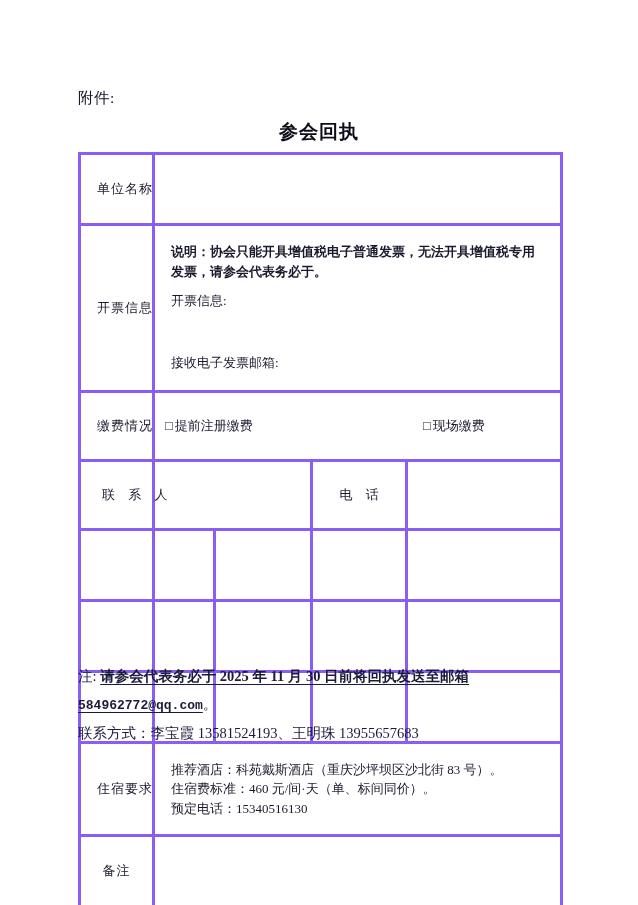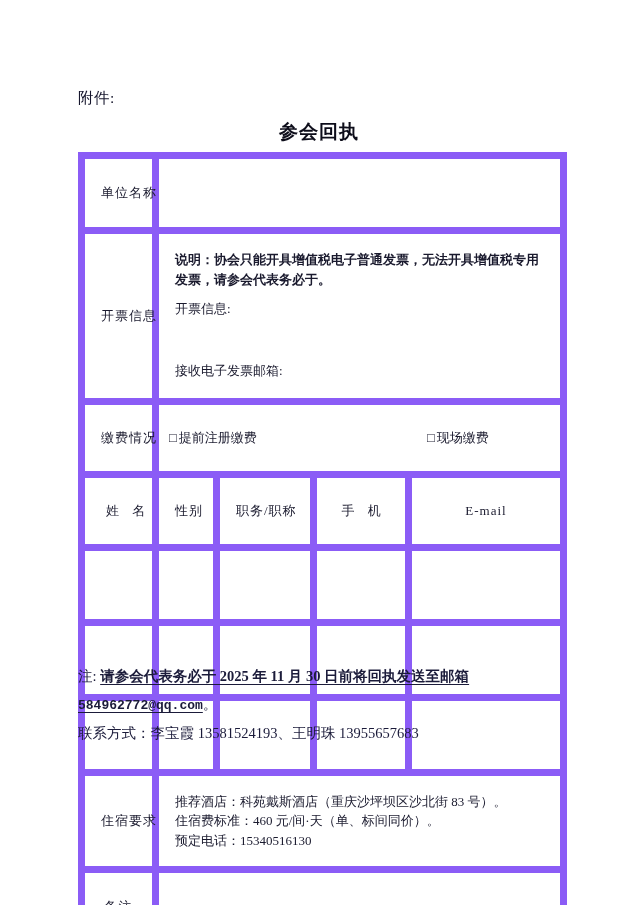--- a/index.html
+++ b/index.html
@@ -43,21 +43,21 @@
   }
   table.receipt {
     position: absolute;
     left: 78px;
     top: 152px;
     width: 482px;
     border-collapse: collapse;
     table-layout: fixed;
   }
   table.receipt td {
-    border: 7px solid #8b5cf6;
+    border: 3px solid #8b5cf6;
     font-size: 13px;
     color: #1a1a2e;
     vertical-align: middle;
     padding: 16px;
   }
   .lbl {
     text-align: center;
     letter-spacing: 1px;
     white-space: nowrap;
   }
@@ -176,28 +176,27 @@
           <span class="pay-opt first">
             <span class="cb">□</span><span>提前注册缴费</span>
           </span>
           <span class="pay-opt second">
             <span class="cb">□</span><span>现场缴费</span>
           </span>
         </td>
       </tr>
 
 
-
-      <tr>
-        <td class="lbl-wide row-h-34">姓  名</td>
-        <td class="lbl">性别</td>
-        <td class="lbl">职务/职称</td>
-        <td class="lbl-wide">手    机</td>
-        <td class="lbl">E-mail</td>
-      </tr>
+      <tr>
+        <td class="lbl-wide row-h-34">联 系 人</td>
+        <td class="cell-pad" colspan="2"></td>
+        <td class="lbl-wide">电    话</td>
+        <td class="cell-pad"></td>
+      </tr>
+
 
       <tr>
         <td class="cell-pad row-h-36"></td>
         <td class="cell-pad"></td>
         <td class="cell-pad"></td>
         <td class="cell-pad"></td>
         <td class="cell-pad"></td>
       </tr>
 
       <tr>

